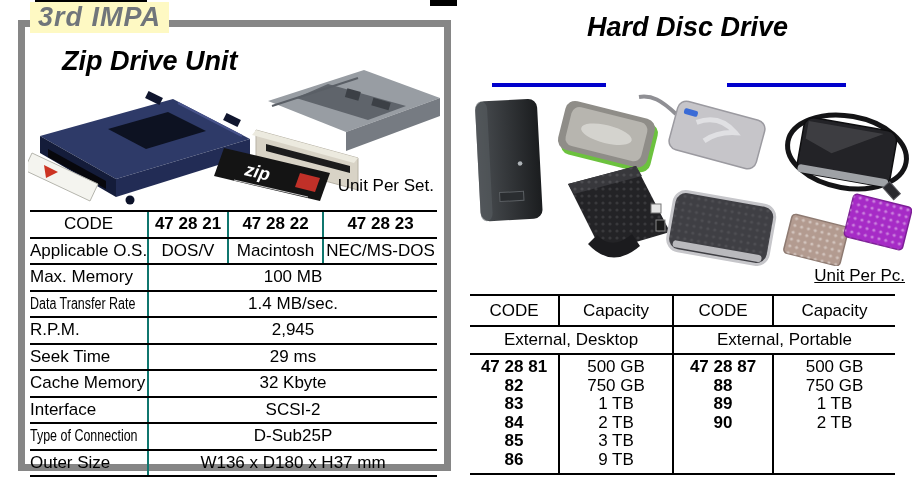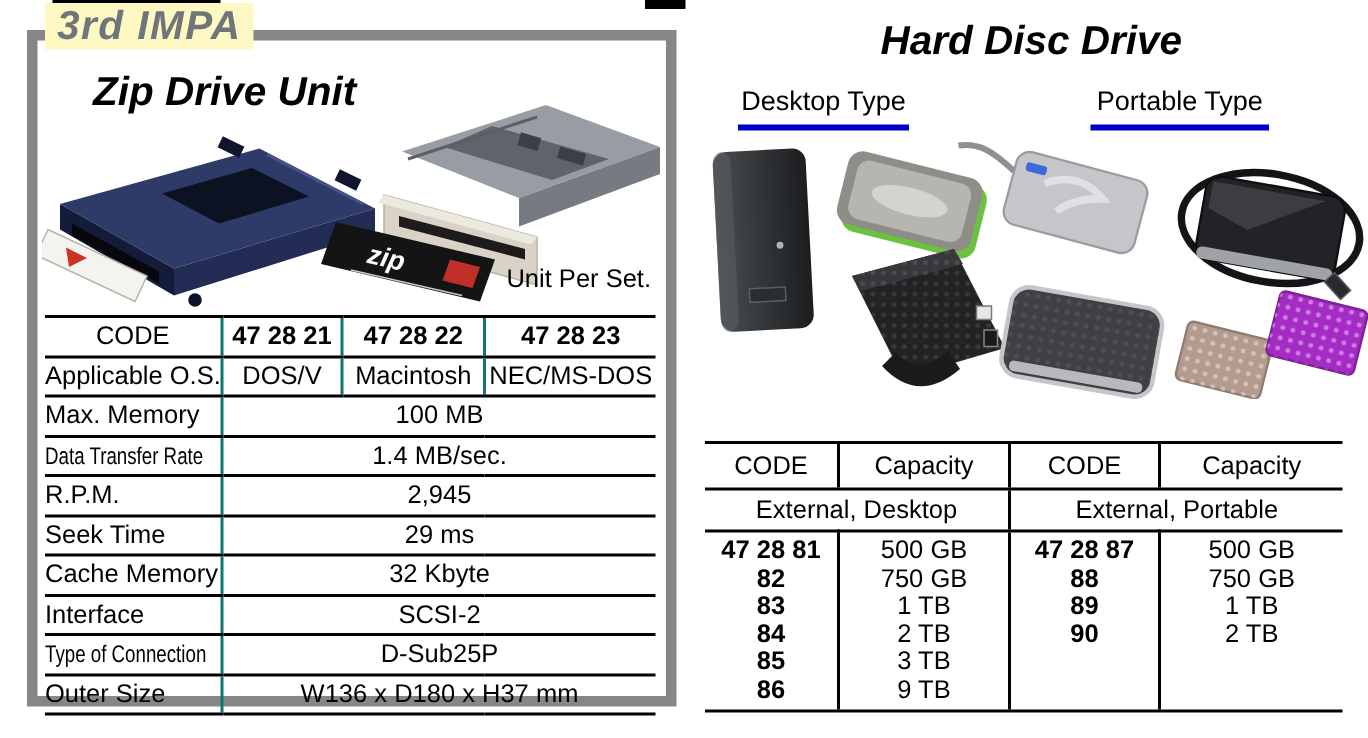--- a/index.html
+++ b/index.html
@@ -153,22 +153,20 @@
       <td class="ctr vl" colspan="3">D-Sub25P</td>
     </tr>
     <tr>
       <td class="lbl">Outer Size</td>
       <td class="ctr vl" colspan="3">W136 x D180 x H37 mm</td>
     </tr>
   </tbody>
     </table>
 
   <div class="abs hdd-title">Hard Disc Drive</div>
-  <div class="abs type-label dt-label">Desktop Type</div>
-  <div class="abs type-label pt-label">Portable Type</div>
   <div class="abs blue-rule dt-rule"></div>
   <div class="abs blue-rule pt-rule"></div>
 
   <svg class="abs" style="left:460px; top:88px;" width="452" height="178" viewBox="0 0 452 178">
     <defs>
       <linearGradient id="gTower" x1="0" y1="0" x2="1" y2="0">
         <stop offset="0" stop-color="#4a4e52"></stop>
           <stop offset="1" stop-color="#1b1d1f"></stop>
       </linearGradient>
       <pattern id="dots" width="7" height="7" patternUnits="userSpaceOnUse">
@@ -225,20 +223,21 @@
     <g transform="rotate(14 356 152)">
       <rect x="327" y="132" width="58" height="40" rx="4" fill="#b39b90" stroke="#8e7a71" stroke-width="1.5"></rect>
       <rect x="327" y="132" width="58" height="40" rx="4" fill="url(#dots)"></rect>
     </g>
     <g transform="rotate(14 418 134)">
       <rect x="388" y="112" width="60" height="44" rx="4" fill="#a62bc6" stroke="#7d1f96" stroke-width="1.5"></rect>
       <rect x="388" y="112" width="60" height="44" rx="4" fill="url(#dots)"></rect>
     </g>
   </svg>
 
+  <div class="abs unit-pc">Unit Per Pc.</div>
 
   <table class="abs hdd-table">
     <colgroup>
         <col style="width:89px">
         <col style="width:114px">
         <col style="width:100px">
         <col style="width:122px">
       </colgroup>
     <tbody>
         <tr class="hdr">

